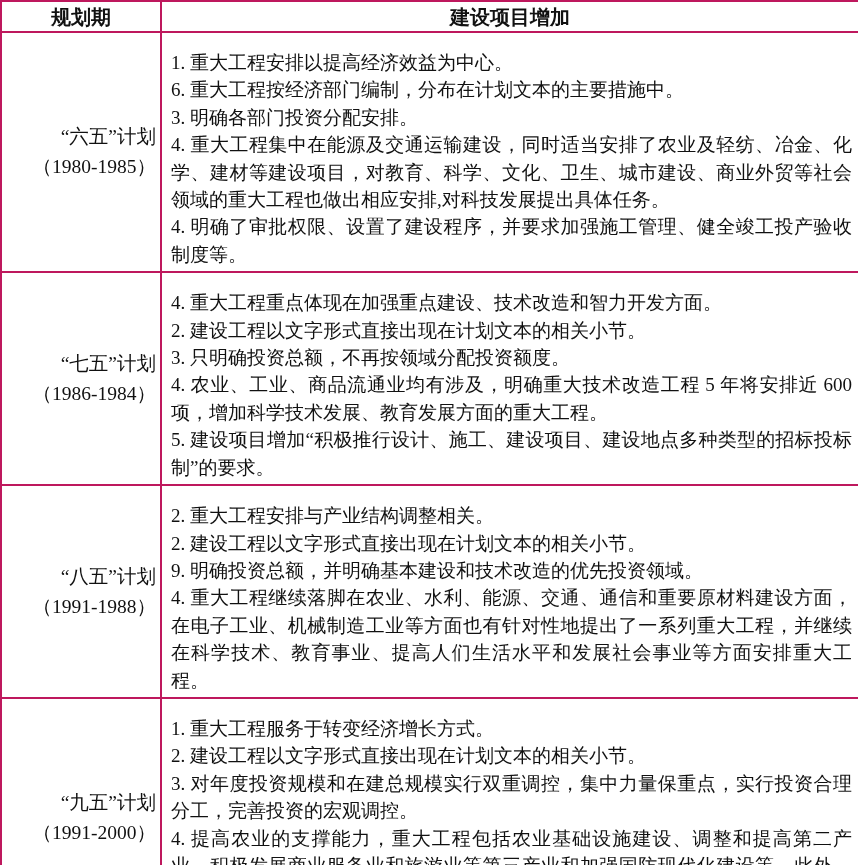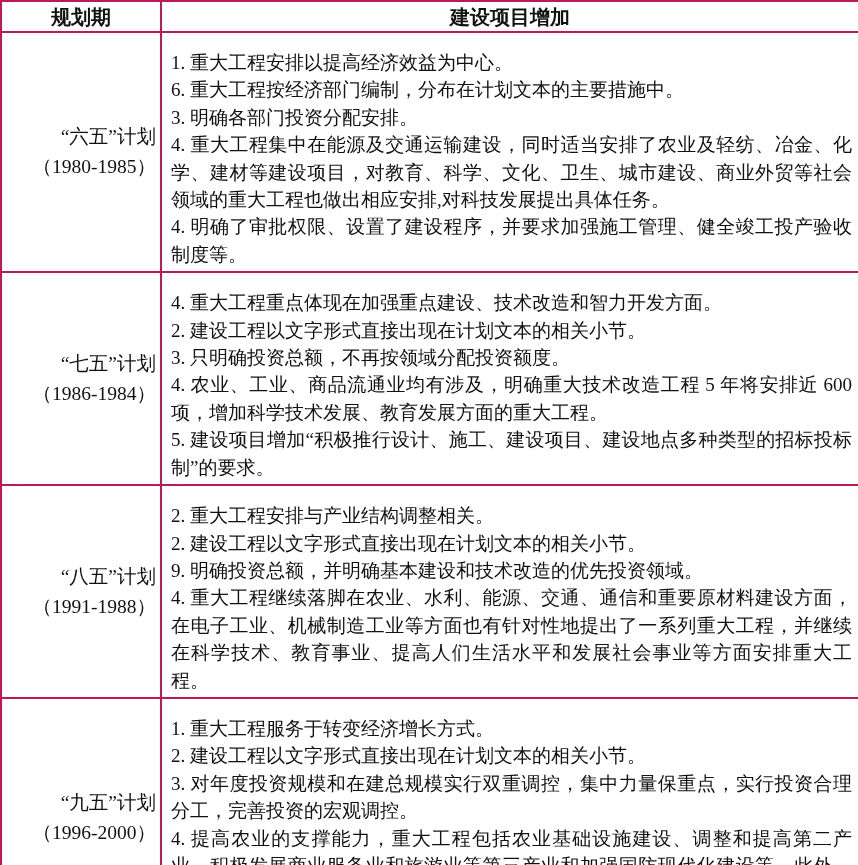--- a/index.html
+++ b/index.html
@@ -108,21 +108,21 @@
       <td class="features-cell">
         <p>2. 重大工程安排与产业结构调整相关。</p>
         <p>2. 建设工程以文字形式直接出现在计划文本的相关小节。</p>
         <p>9. 明确投资总额，并明确基本建设和技术改造的优先投资领域。</p>
         <p>4. 重大工程继续落脚在农业、水利、能源、交通、通信和重要原材料建设方面，在电子工业、机械制造工业等方面也有针对性地提出了一系列重大工程，并继续在科学技术、教育事业、提高人们生活水平和发展社会事业等方面安排重大工程。</p>
       </td>
     </tr>
     <tr class="row-4">
       <td class="period-cell">
         <div>“九五”计划</div>
-        <div>（1996-2000）</div>
+        <div>（1991-2000）</div>
       </td>
       <td class="features-cell">
         <p>1. 重大工程服务于转变经济增长方式。</p>
         <p>2. 建设工程以文字形式直接出现在计划文本的相关小节。</p>
         <p>3. 对年度投资规模和在建总规模实行双重调控，集中力量保重点，实行投资合理分工，完善投资的宏观调控。</p>
         <p>4. 提高农业的支撑能力，重大工程包括农业基础设施建设、调整和提高第二产业，积极发展商业服务业和旅游业等第三产业和加强国防现代化建设等。此外，在科研基础设施建设等方面也部署了重大工程，部署了可持续发展、社会事业及社会主要精神文明和民主法制建设方面的任务。</p>
       </td>
     </tr>
   </tbody>
 </table>

